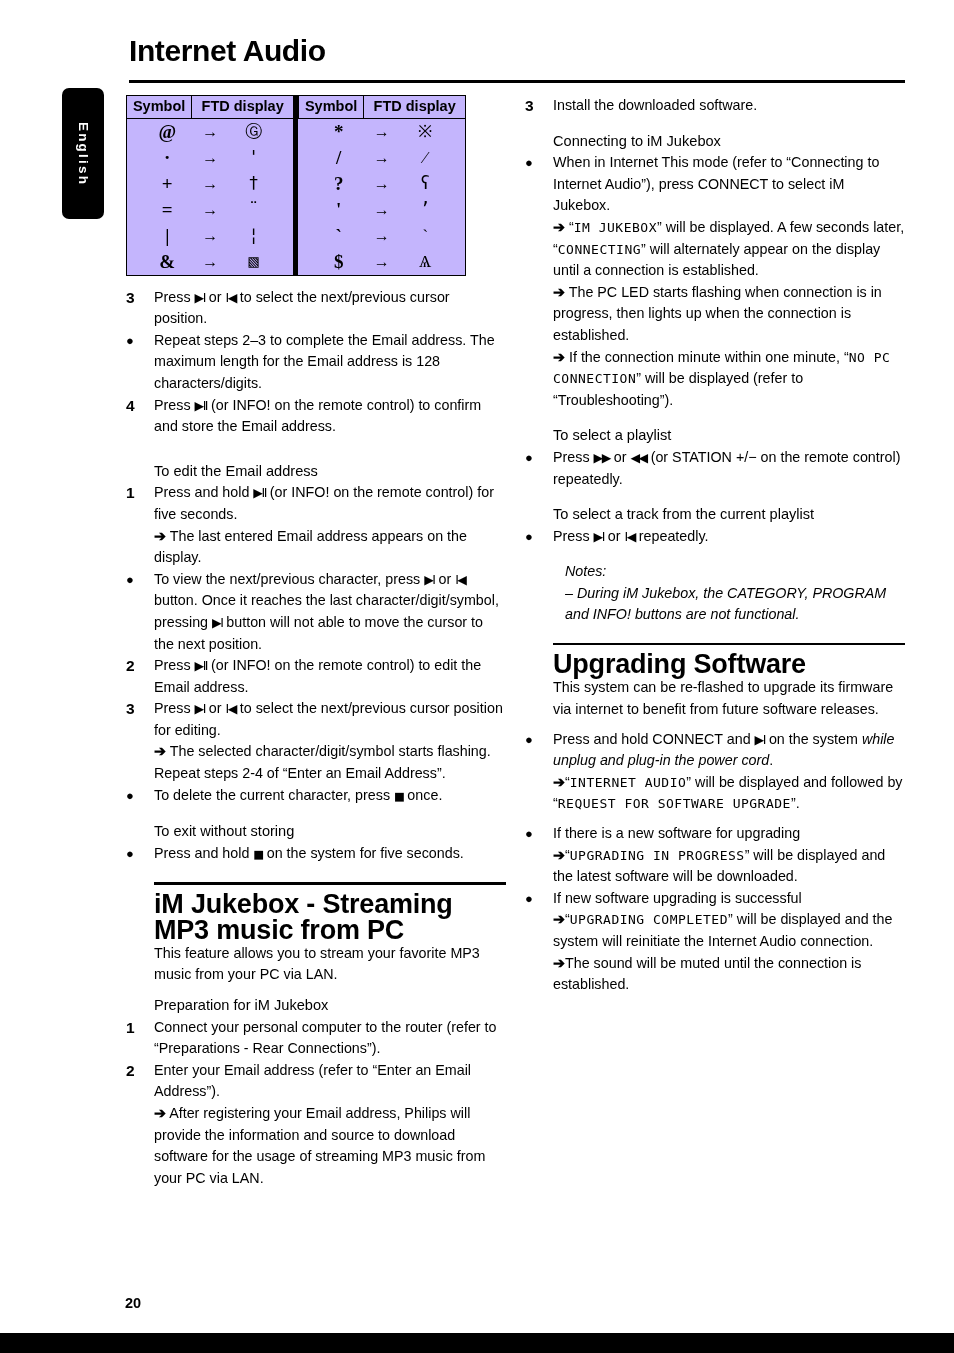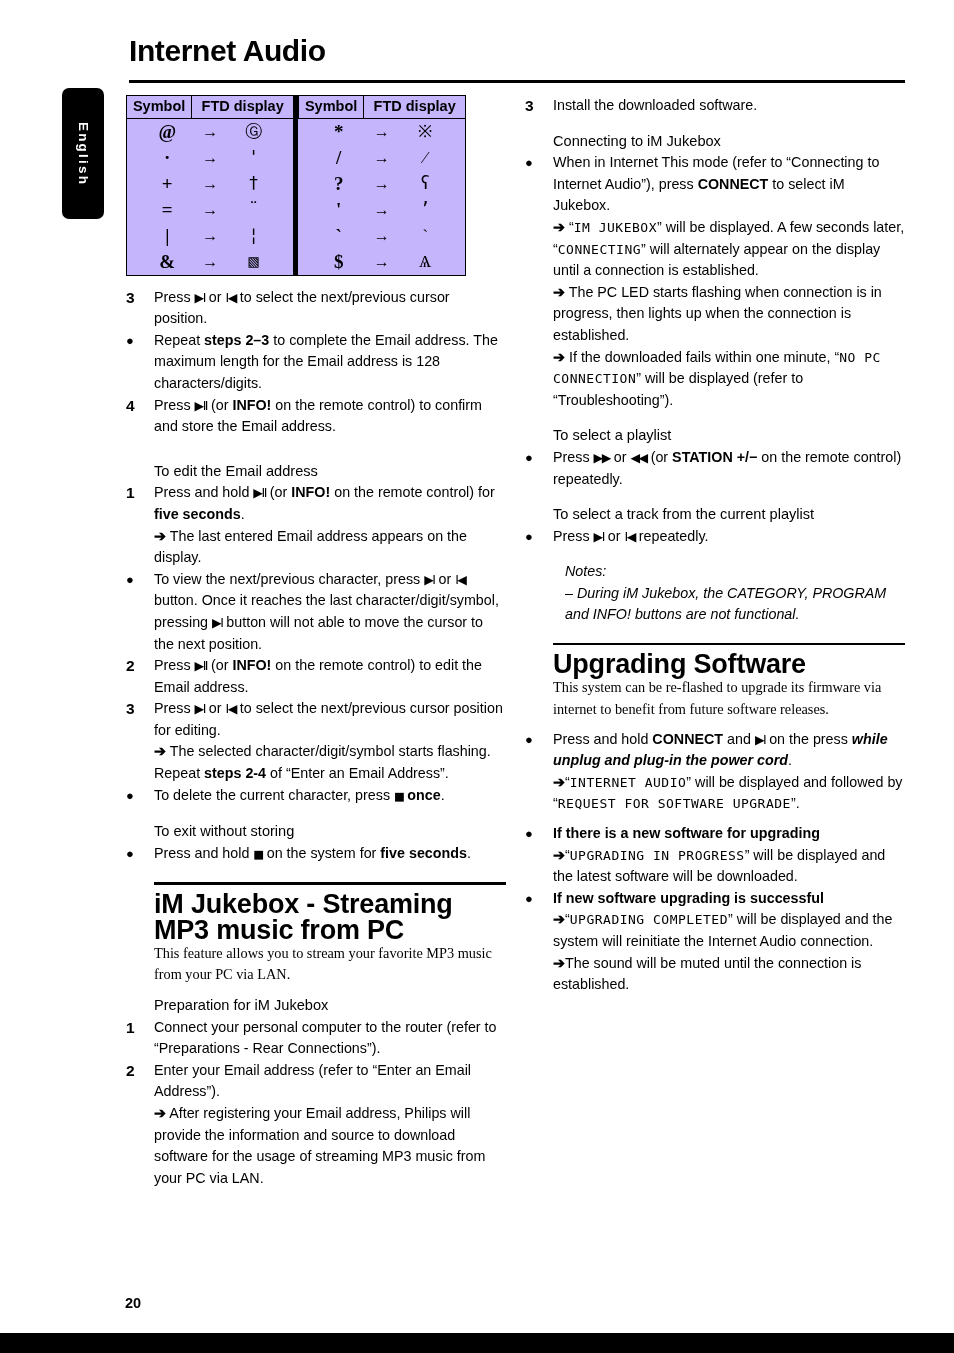--- a/index.html
+++ b/index.html
@@ -168,24 +168,23 @@
   }
   .sec-head {
     font-size: 27px;
     font-weight: bold;
     line-height: 26px;
     margin-left: 28px;
     letter-spacing: -0.2px;
   }
   .plain-para {
     margin-left: 28px;
-    font-family: Liberation Serif, serif;
-  }
-
-  b.strong { font-weight: bold; }
+  }
+
+  b.strong { font-weight: normal; }
   .notes-wrap { margin-left: 40px; font-style: italic; }
 
   
   .lcd {
     font-family: "DejaVu Sans Mono", monospace;
     font-size: 13px;
     letter-spacing: 0.5px;
   }
 
   
@@ -397,21 +396,21 @@
 
   <div class="blk">
     <span class="marker dot">●</span>
     <span class="body-text"><span>When in Internet This mode (refer to “Connecting to Internet Audio”), press </span><b class="strong">CONNECT</b><span> to select iM Jukebox.</span></span>
   </div>
 
   <div class="arrow-para"><span class="arrow-glyph">➔</span> <span>“</span><span class="lcd">IM JUKEBOX</span><span>” will be displayed. A few seconds later, “</span><span class="lcd">CONNECTING</span><span>” will alternately appear on the display until a connection is established.</span></div>
 
   <div class="arrow-para"><span class="arrow-glyph">➔</span> <span>The PC LED starts flashing when connection is in progress, then lights up when the connection is established.</span></div>
 
-  <div class="arrow-para"><span class="arrow-glyph">➔</span> <span>If the downloaded fails within one minute, “</span><span class="lcd">NO PC CONNECTION</span><span>” will be displayed (refer to “Troubleshooting”).</span></div>
+  <div class="arrow-para"><span class="arrow-glyph">➔</span> <span>If the connection minute within one minute, “</span><span class="lcd">NO PC CONNECTION</span><span>” will be displayed (refer to “Troubleshooting”).</span></div>
 
   <div class="gap-m"></div>
 
   <div class="sub-head tight">To select a playlist</div>
 
   <div class="blk">
     <span class="marker dot">●</span>
     <span class="body-text"><span>Press </span><span class="key">▶▶</span><span> or </span><span class="key">◀◀</span><span> (or </span><b class="strong">STATION</b><b class="strong"> +/−</b><span> on the remote control) repeatedly.</span></span>
   </div>
 
@@ -432,21 +431,21 @@
   </div>
 
   <div class="sec-rule"></div>
   <div class="sec-head">Upgrading Software</div>
   <div class="plain-para">This system can be re-flashed to upgrade its firmware via internet to benefit from future software releases.</div>
 
   <div class="gap-s"></div>
 
   <div class="blk">
     <span class="marker dot">●</span>
-    <span class="body-text"><span>Press and hold </span><b class="strong">CONNECT</b><span> and </span><span class="key">▶I</span><span> on the press </span><b class="strong"><i>while unplug and plug-in the power cord</i></b><span>.</span></span>
+    <span class="body-text"><span>Press and hold </span><b class="strong">CONNECT</b><span> and </span><span class="key">▶I</span><span> on the system </span><b class="strong"><i>while unplug and plug-in the power cord</i></b><span>.</span></span>
   </div>
 
   <div class="arrow-para"><span class="arrow-glyph">➔</span><span>“</span><span class="lcd">INTERNET AUDIO</span><span>” will be displayed and followed by “</span><span class="lcd">REQUEST FOR SOFTWARE UPGRADE</span><span>”.</span></div>
 
   <div class="gap-s"></div>
 
   <div class="blk">
     <span class="marker dot">●</span>
     <span class="body-text"><b class="strong">If there is a new software for upgrading</b></span>
   </div>

